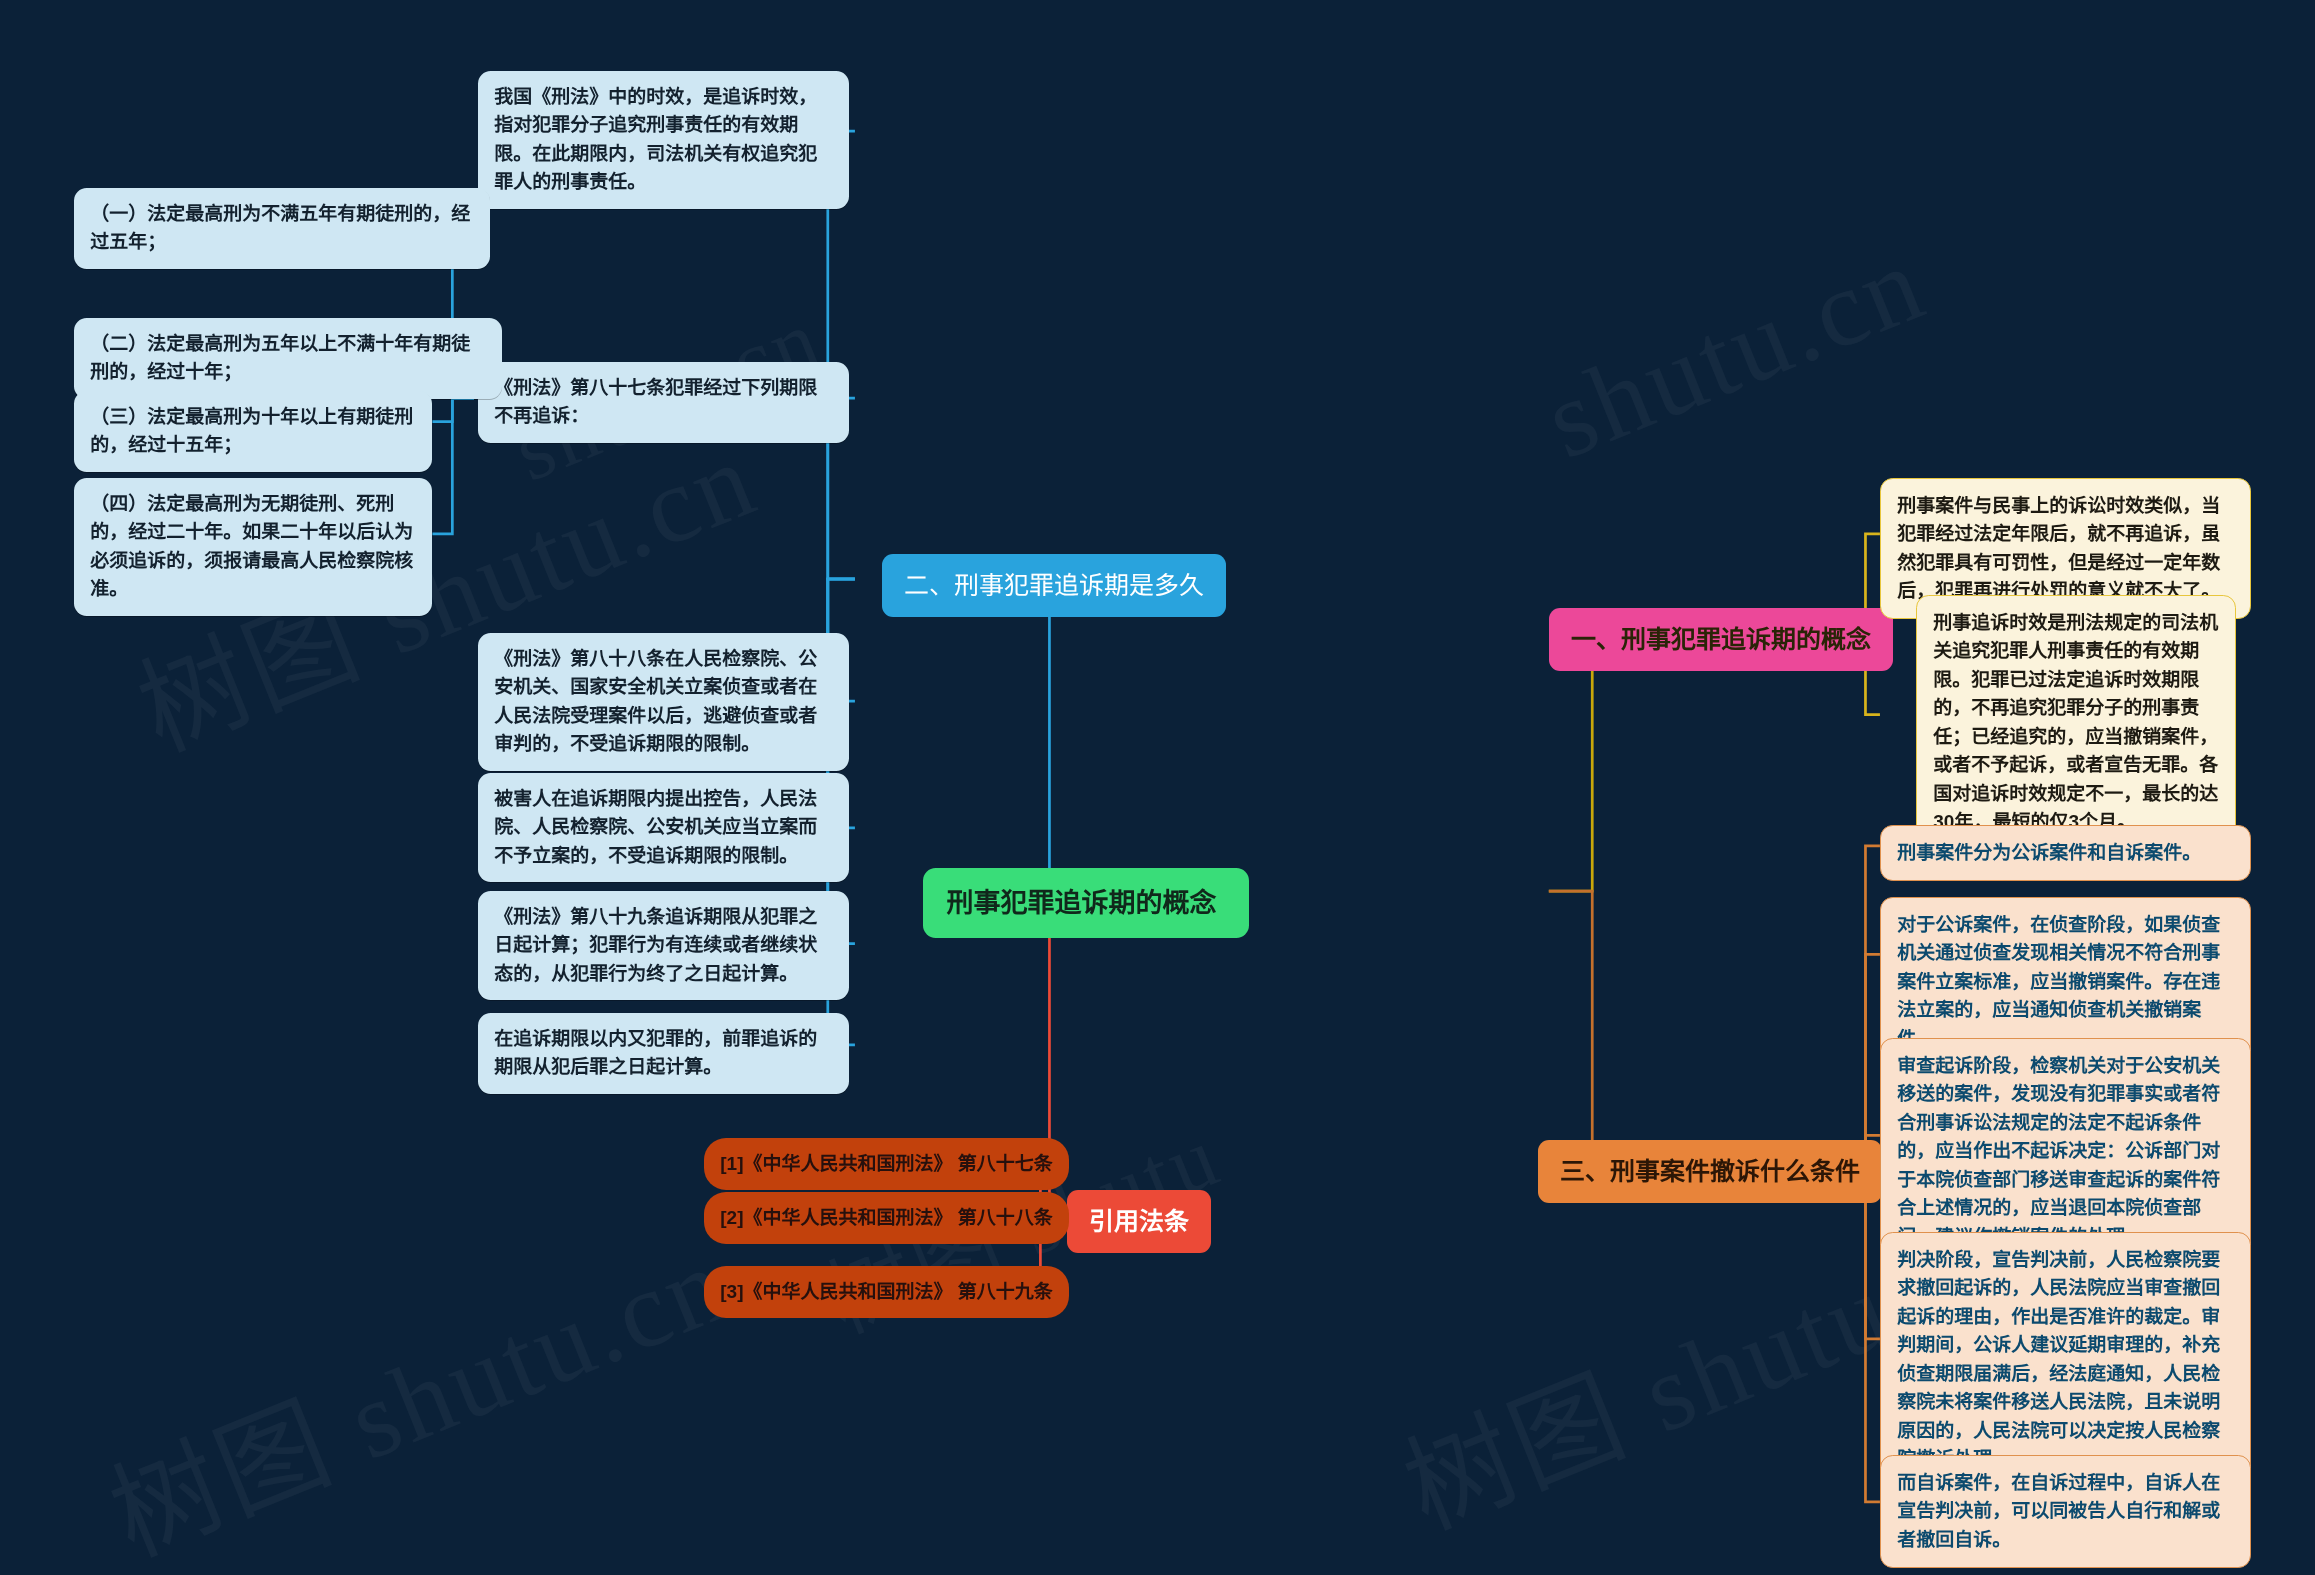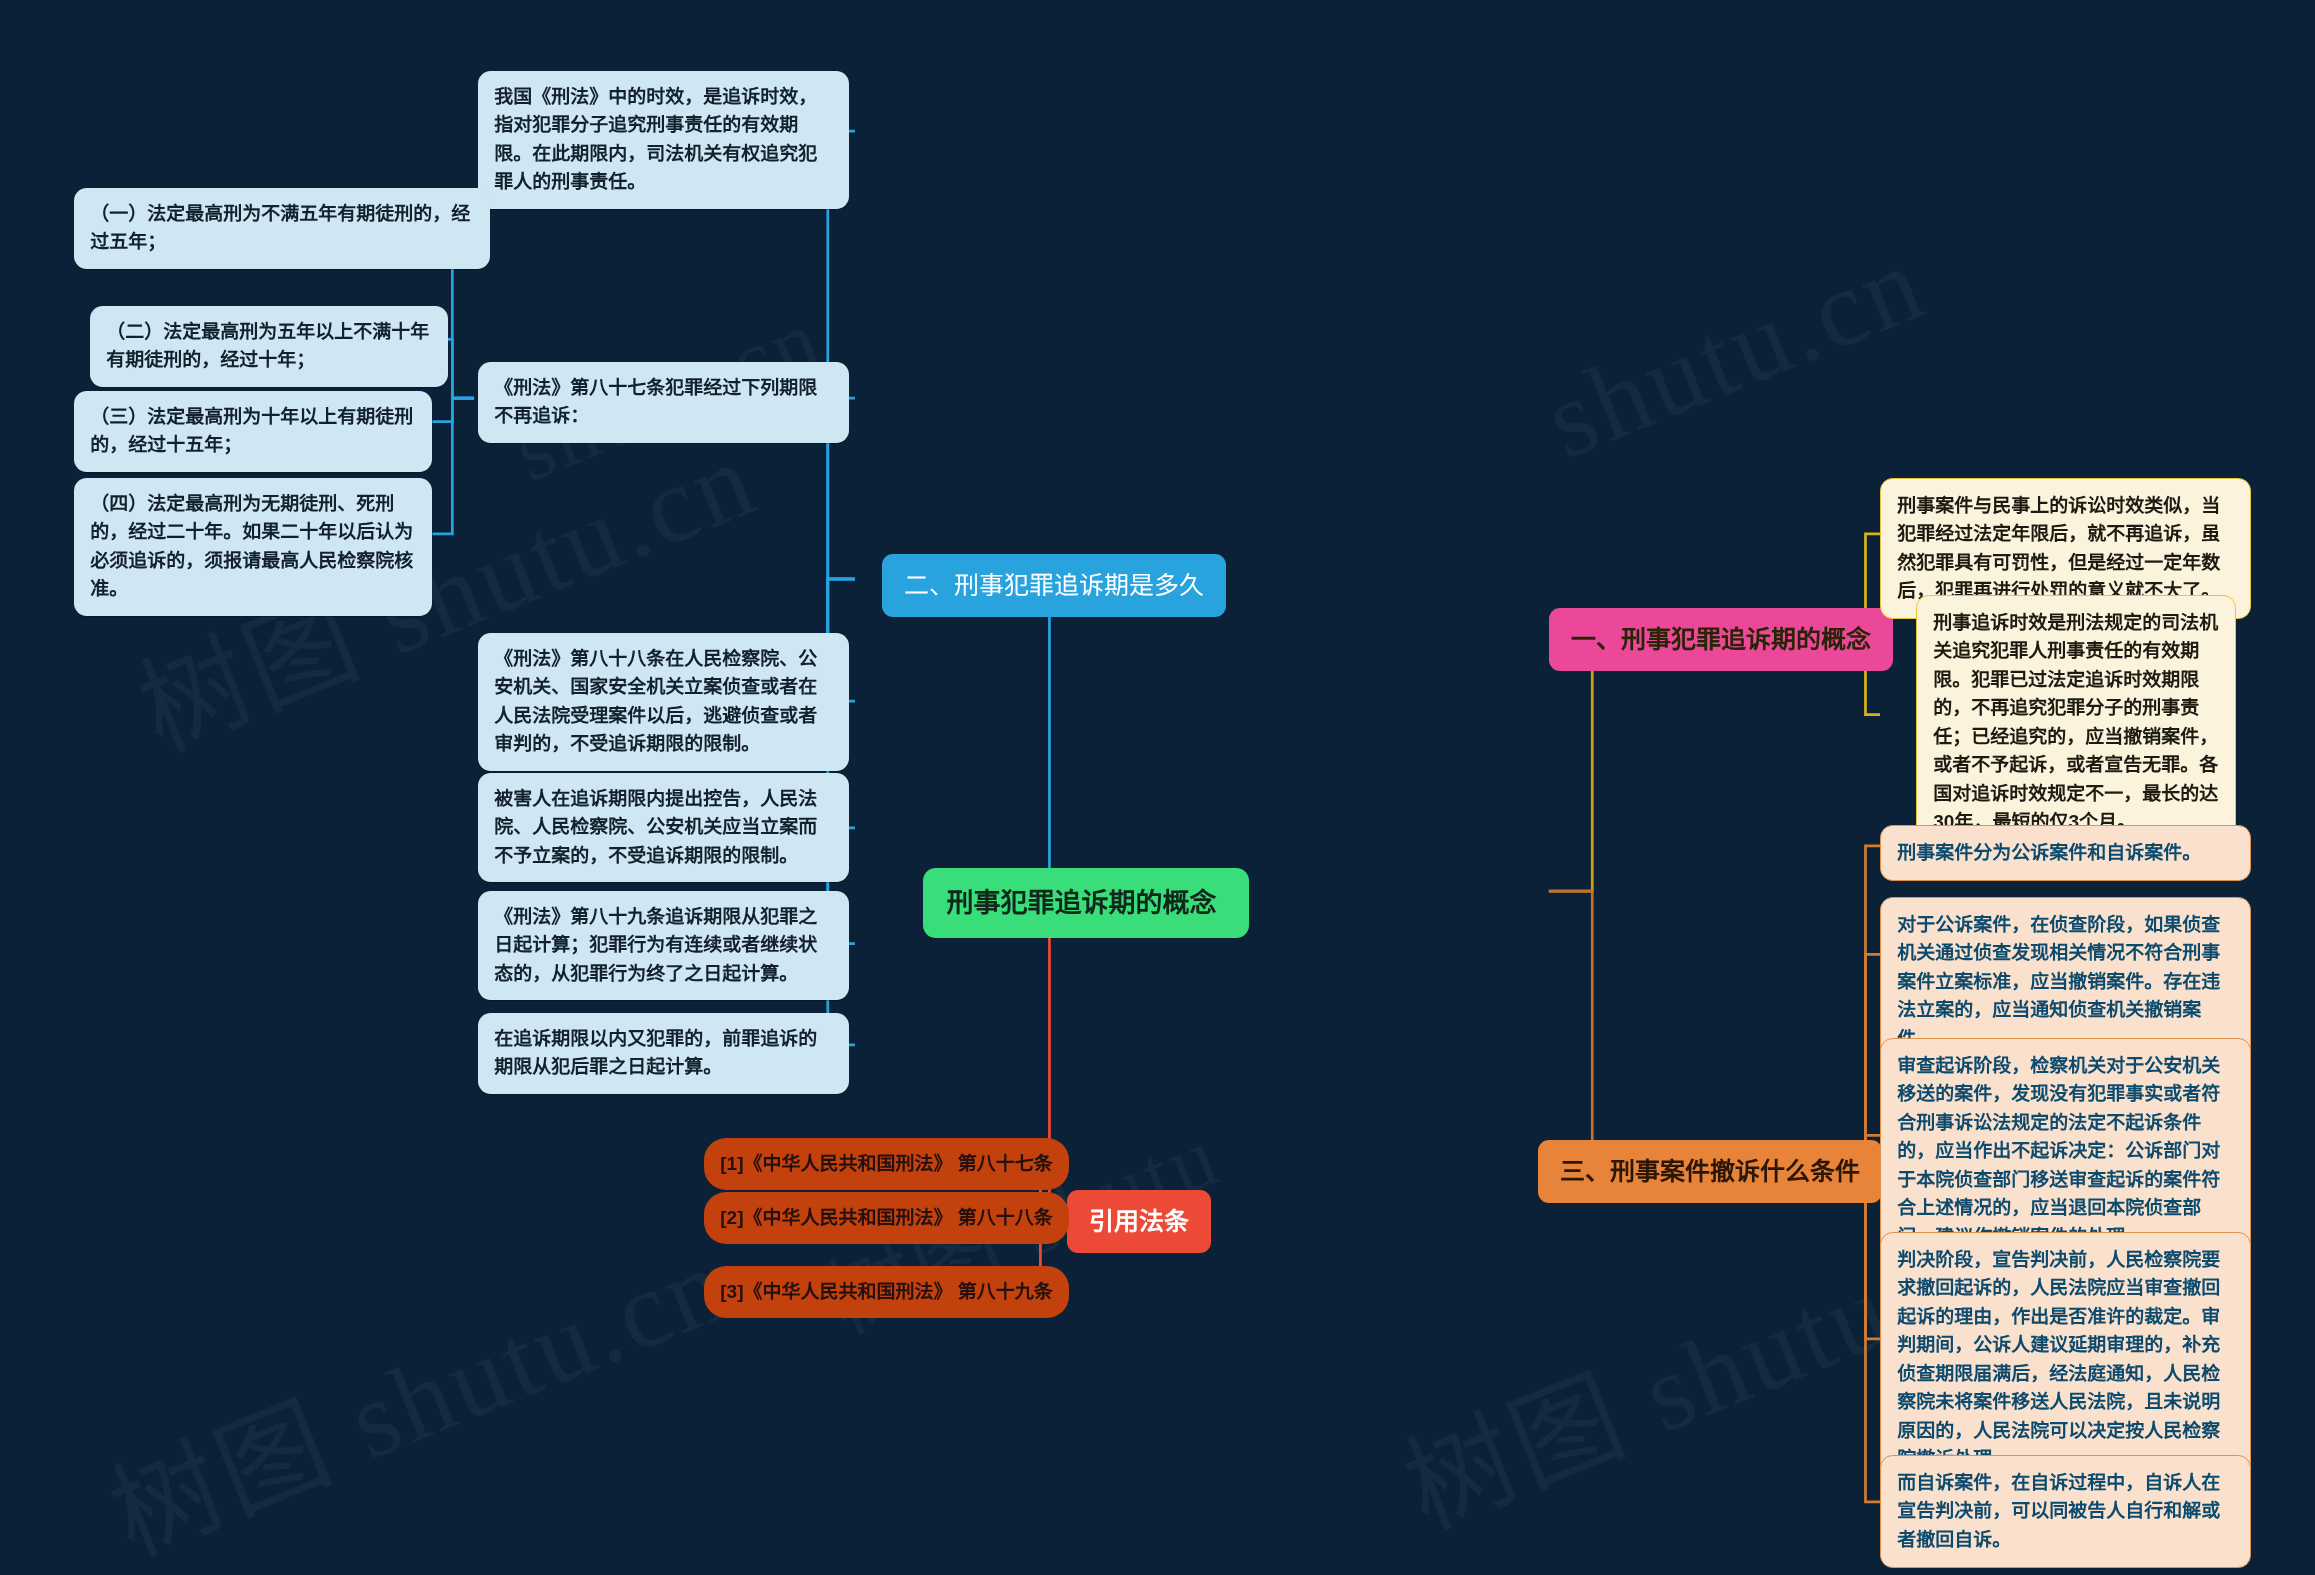--- a/index.html
+++ b/index.html
@@ -189,21 +189,21 @@
   <div class="node leaf-blue" style="left:478px; top:633px; width:371px;">《刑法》第八十八条在人民检察院、公安机关、国家安全机关立案侦查或者在人民法院受理案件以后，逃避侦查或者审判的，不受追诉期限的限制。</div>
 
   <div class="node leaf-blue" style="left:478px; top:773px; width:371px;">被害人在追诉期限内提出控告，人民法院、人民检察院、公安机关应当立案而不予立案的，不受追诉期限的限制。</div>
 
   <div class="node leaf-blue" style="left:478px; top:891px; width:371px;">《刑法》第八十九条追诉期限从犯罪之日起计算；犯罪行为有连续或者继续状态的，从犯罪行为终了之日起计算。</div>
 
   <div class="node leaf-blue" style="left:478px; top:1013px; width:371px;">在追诉期限以内又犯罪的，前罪追诉的期限从犯后罪之日起计算。</div>
 
   <div class="node leaf-blue" style="left:74px; top:188px; width:416px;">（一）法定最高刑为不满五年有期徒刑的，经过五年；</div>
 
-  <div class="node leaf-blue" style="left:74px; top:306px; width:358px;margin-left:16px;">（二）法定最高刑为五年以上不满十年有期徒刑的，经过十年；</div>
+  <div class="node leaf-blue" style="left:74px; top:318px; width:428px;">（二）法定最高刑为五年以上不满十年有期徒刑的，经过十年；</div>
 
   <div class="node leaf-blue" style="left:74px; top:391px; width:358px;">（三）法定最高刑为十年以上有期徒刑的，经过十五年；</div>
 
   <div class="node leaf-blue" style="left:74px; top:478px; width:358px;">（四）法定最高刑为无期徒刑、死刑的，经过二十年。如果二十年以后认为必须追诉的，须报请最高人民检察院核准。</div>
 
   <div class="node topic-yellow" style="left:1549px; top:608px;">一、刑事犯罪追诉期的概念</div>
 
   <div class="node leaf-cream" style="left:1880px; top:478px; width:371px;">刑事案件与民事上的诉讼时效类似，当犯罪经过法定年限后，就不再追诉，虽然犯罪具有可罚性，但是经过一定年数后，犯罪再进行处罚的意义就不大了。</div>
 
   <div class="node leaf-cream" style="left:1880px; top:595px; width:320px;margin-left:36px;">刑事追诉时效是刑法规定的司法机关追究犯罪人刑事责任的有效期限。犯罪已过法定追诉时效期限的，不再追究犯罪分子的刑事责任；已经追究的，应当撤销案件，或者不予起诉，或者宣告无罪。各国对追诉时效规定不一，最长的达30年，最短的仅3个月。</div>

